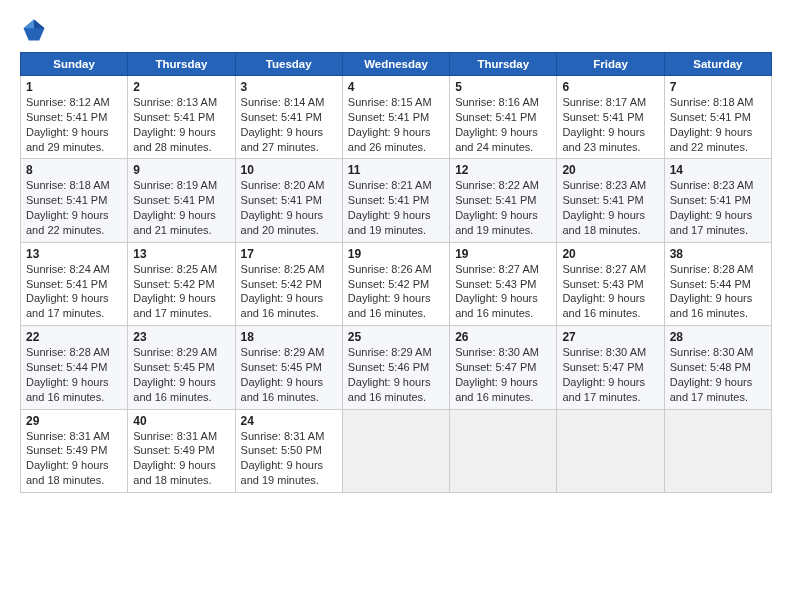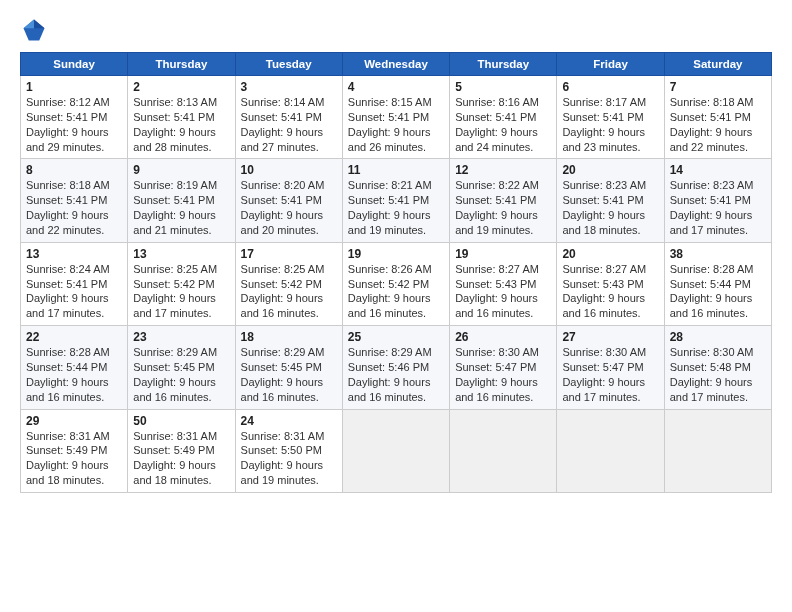--- a/index.html
+++ b/index.html
@@ -248,21 +248,21 @@
             <span class="day-num">28</span>
             <div class="day-info">Sunrise: 8:30 AM<br>Sunset: 5:48 PM<br>Daylight: 9 hours<br>and 17 minutes.</div>
           </td>
         </tr>
         <tr>
           <td>
             <span class="day-num">29</span>
             <div class="day-info">Sunrise: 8:31 AM<br>Sunset: 5:49 PM<br>Daylight: 9 hours<br>and 18 minutes.</div>
           </td>
           <td>
-            <span class="day-num">50</span>
+            <span class="day-num">40</span>
             <div class="day-info">Sunrise: 8:31 AM<br>Sunset: 5:49 PM<br>Daylight: 9 hours<br>and 18 minutes.</div>
           </td>
           <td>
             <span class="day-num">24</span>
             <div class="day-info">Sunrise: 8:31 AM<br>Sunset: 5:50 PM<br>Daylight: 9 hours<br>and 19 minutes.</div>
           </td>
           <td class="empty"></td>
           <td class="empty"></td>
           <td class="empty"></td>
           <td class="empty"></td>

